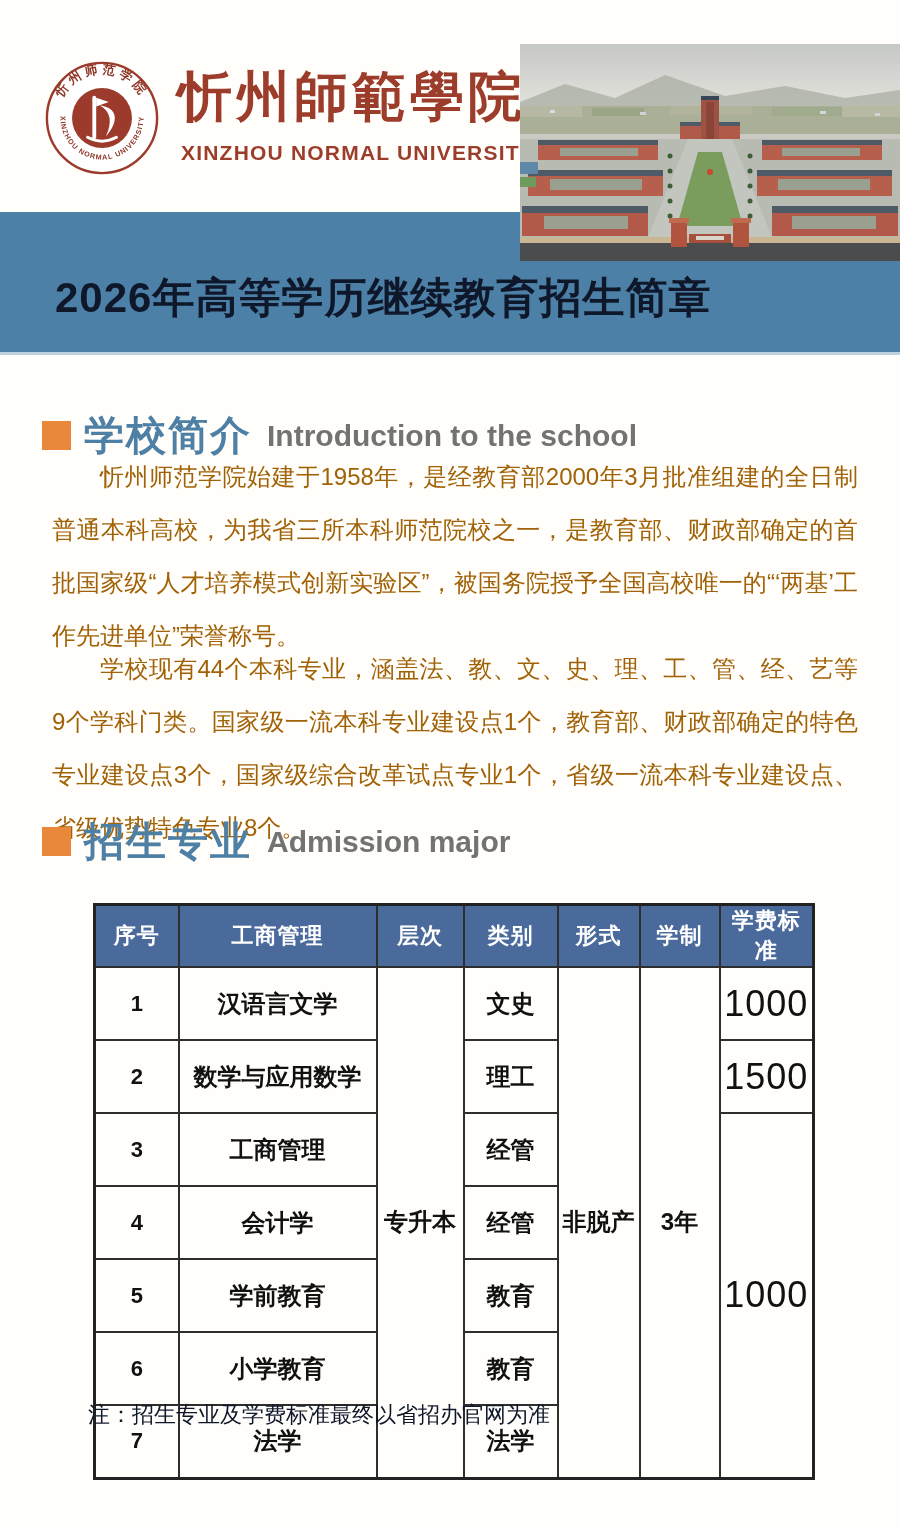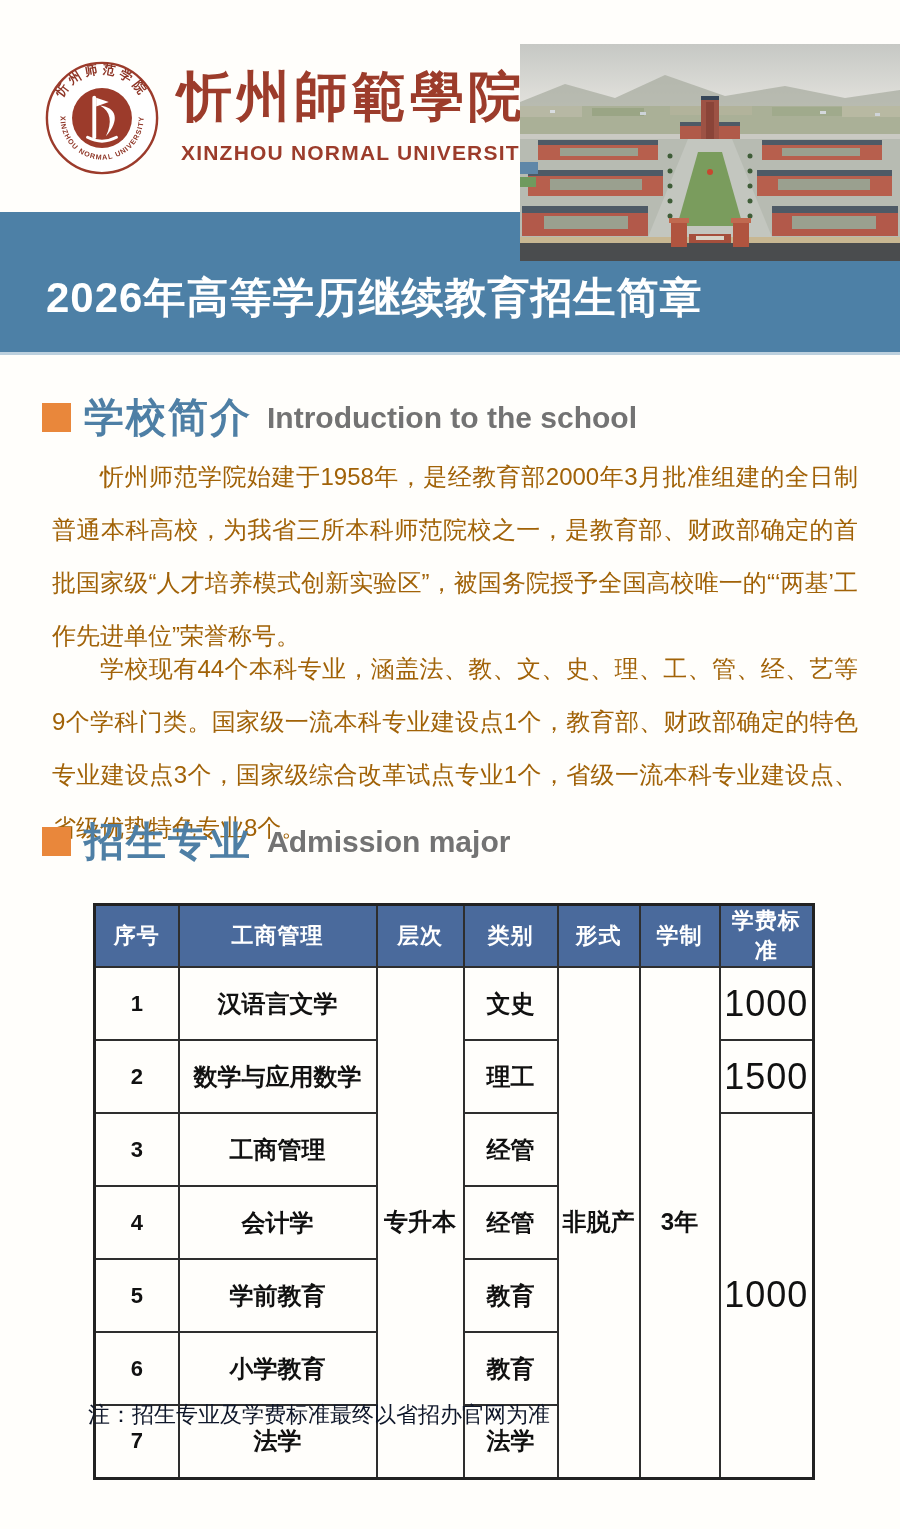--- a/index.html
+++ b/index.html
@@ -23,29 +23,29 @@
     white-space:nowrap;
   }
   .photo{position:absolute;left:520px;top:44px;width:380px;height:217px;z-index:3;}
   .photo svg{display:block;}
   
   .banner{
     position:absolute;left:0;top:212px;width:900px;height:143px;
     background:#4D80A6;border-bottom:3px solid #BCD0DE;box-sizing:border-box;z-index:2;
   }
   .banner-title{
-    position:absolute;left:46px;top:58px;
-    font-size:42px;font-weight:bold;color:#ffffff;letter-spacing:1px;white-space:nowrap;
+    position:absolute;left:55px;top:58px;
+    font-size:42px;font-weight:bold;color:#0f172a;letter-spacing:1px;white-space:nowrap;
   }
   
   .sec-head{position:absolute;left:42px;display:flex;align-items:center;}
   .sec-head .bullet{width:29px;height:29px;background:#E9873B;margin-right:13px;flex:0 0 auto;}
   .sec-head .cn{font-size:40px;font-weight:bold;color:#4E7FA5;letter-spacing:2px;white-space:nowrap;}
   .sec-head .en{font-size:30px;font-weight:bold;color:#737373;margin-left:15px;white-space:nowrap;}
-  #sec-head-intro{top:390px;text-align:right;}
+  #sec-head-intro{top:408px;text-align:right;}
   #sec-head-admission{top:814px;}
   
   .body-para{
     position:absolute;left:52px;width:806px;margin:0;
     font-size:24px;line-height:53px;text-align:justify;text-indent:2em;
     color:#a16207;
   }
   #para-1{top:450px;}
   #para-2{top:642px;}
   

